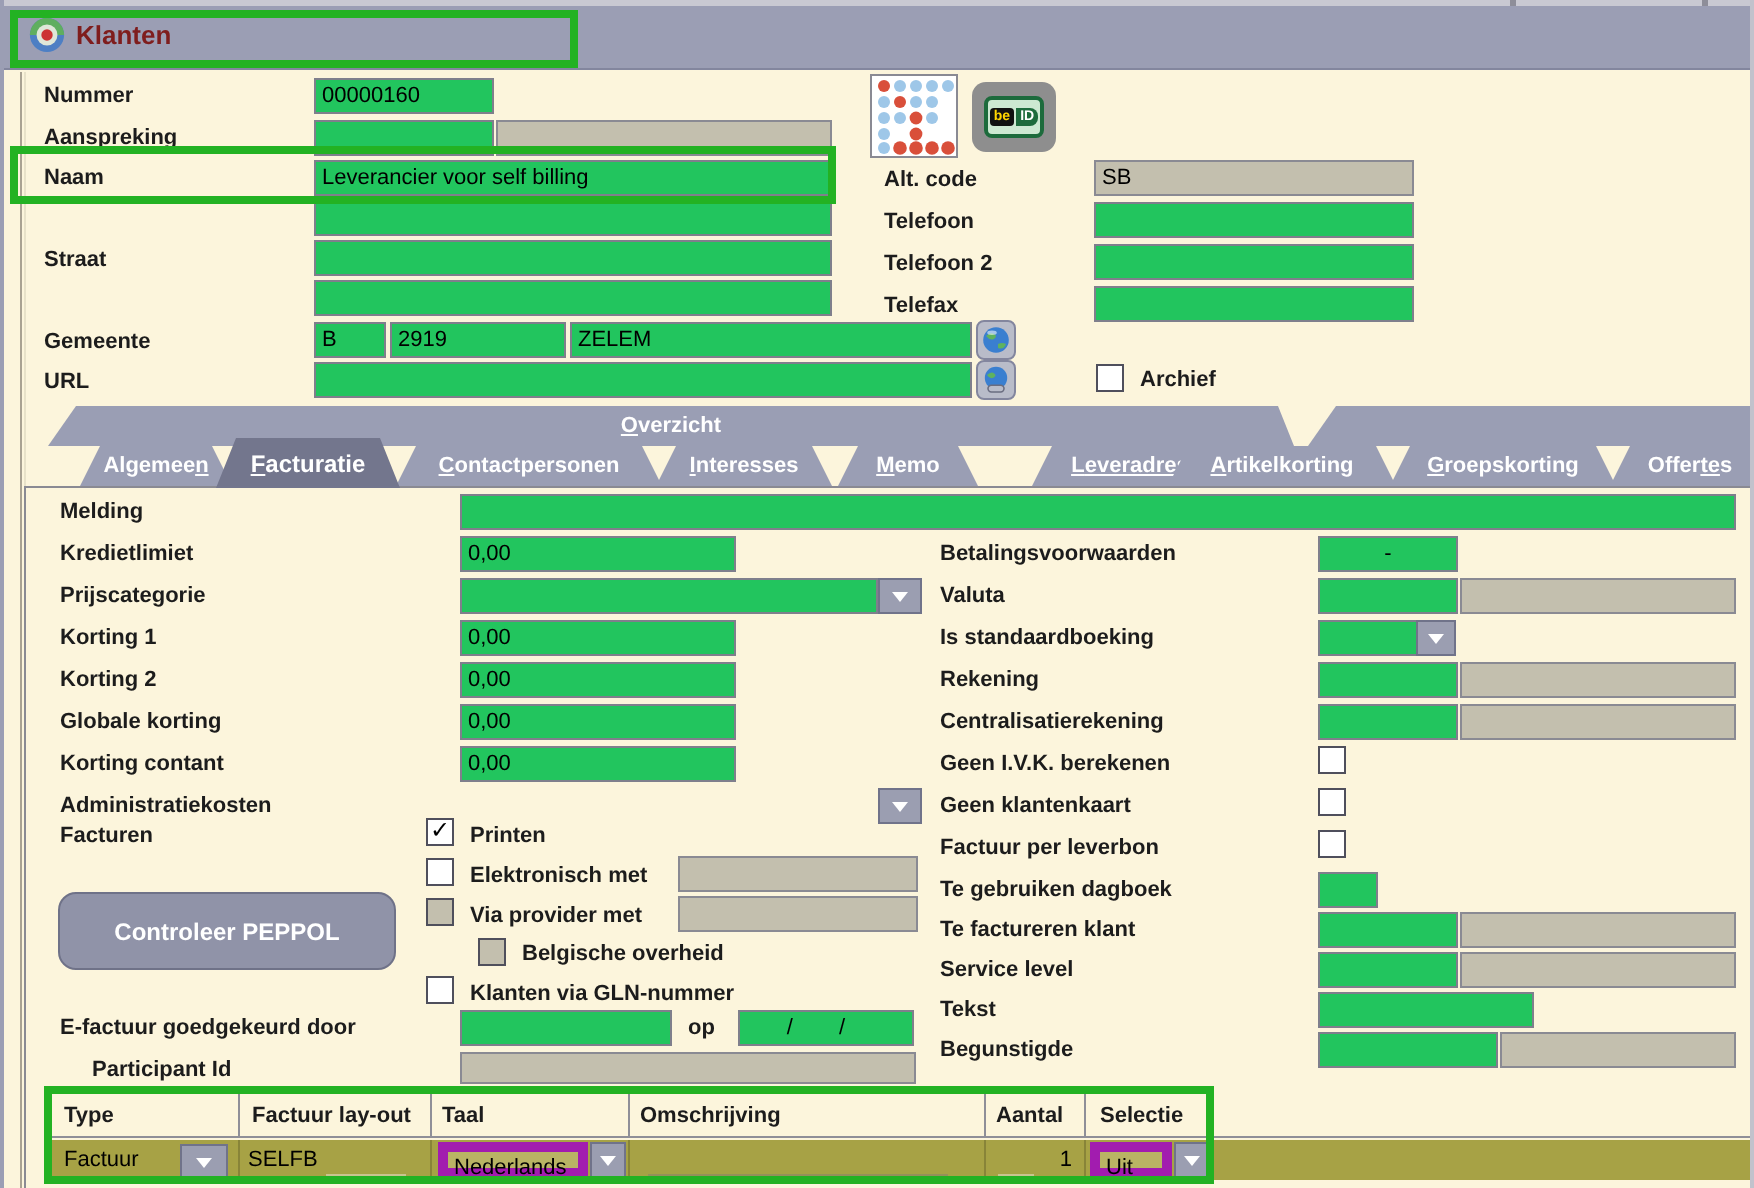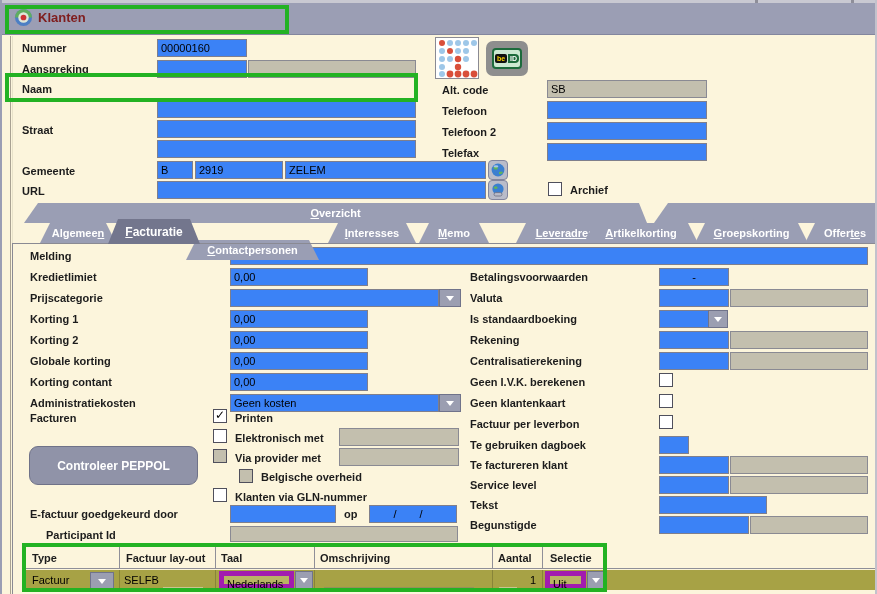--- a/index.html
+++ b/index.html
@@ -12,21 +12,21 @@
   }
   .topstrip{position:absolute;left:0;top:0;width:100%;height:3px;background:#c9c9d2;}
   .toptick{position:absolute;top:0;width:3px;height:3px;background:#8e8e99;}
   .titlebar{position:absolute;left:0;top:3px;width:100%;height:31px;background:#9b9eb4;border-bottom:1px solid #83869e;}
   .title-text{position:absolute;left:36px;top:10px;color:#7f1d1d;font-weight:bold;font-size:13px;}
   .appicon{position:absolute;left:12px;top:8px;width:19px;height:19px;}
   .leftline{position:absolute;left:8px;top:36px;width:1px;height:558px;background:#a9a292;}
   .leftline2{position:absolute;left:10px;top:36px;width:1px;height:558px;background:#e8e2c9;}
 
   .lbl{position:absolute;font-weight:bold;font-size:11px;color:#1c1c1c;white-space:nowrap;}
-  .inp{position:absolute;background:#3b82f6;border:1px solid #7f7f8c;height:18px;box-sizing:border-box;
+  .inp{position:absolute;background:#22c55e;border:1px solid #7f7f8c;height:18px;box-sizing:border-box;
        font-size:11px;padding:2px 3px 0 3px;color:#000;white-space:nowrap;overflow:hidden;}
   .inp.num{text-align:left;}
   .inp.ctr{text-align:center;}
   .ro{position:absolute;background:#c3bfae;border:1px solid #8a8a93;height:18px;box-sizing:border-box;
       font-size:11px;padding:2px 3px 0 3px;color:#000;overflow:hidden;}
   .combo-btn{position:absolute;width:22px;height:18px;background:#9b9eb1;border:1px solid #70738a;box-sizing:border-box;}
   .combo-btn::after{content:"";position:absolute;left:50%;top:50%;margin:-2px 0 0 -4px;
       border:4px solid transparent;border-top:5px solid #fff;}
   .chk{position:absolute;width:14px;height:14px;background:#fff;border:1px solid #4f4f5c;box-sizing:border-box;
       font-size:12px;line-height:11px;text-align:center;font-weight:bold;color:#000;}
@@ -87,20 +87,21 @@
   <div class="leftline2"></div>
 
   <div class="lbl" style="left:20px;top:42px;">Nummer</div>
   <div class="inp" style="left:155px;top:39px;width:90px;">00000160</div>
 
   <div class="lbl" style="left:20px;top:63px;">Aanspreking</div>
   <div class="inp" style="left:155px;top:60px;width:90px;"></div>
   <div class="ro" style="left:246px;top:60px;width:168px;"></div>
 
   <div class="lbl" style="left:20px;top:83px;">Naam</div>
+  <div class="inp" style="left:155px;top:80px;width:259px;">Leverancier voor self billing</div>
   <div class="inp" style="left:155px;top:100px;width:259px;"></div>
 
   <div class="lbl" style="left:20px;top:124px;">Straat</div>
   <div class="inp" style="left:155px;top:120px;width:259px;"></div>
   <div class="inp" style="left:155px;top:140px;width:259px;"></div>
 
   <div class="lbl" style="left:20px;top:165px;text-align:right;">Gemeente</div>
   <div class="inp" style="left:155px;top:161px;width:36px;">B</div>
   <div class="inp" style="left:193px;top:161px;width:88px;">2919</div>
   <div class="inp" style="left:283px;top:161px;width:201px;">ZELEM</div>
@@ -175,21 +176,21 @@
     <span><span class="accel">O</span><span>verzicht</span></span>
   </div>
   <div class="bigtab" style="left:652px;width:225px;clip-path:polygon(0 100%, 14px 0, 100% 0, 100% 100%);"></div>
 
   <div class="tab" style="left:38px;width:76px;">
     <span><span>Algemee</span><span class="accel">n</span><span></span></span>
   </div>
   <div class="tab active" style="left:106px;width:92px;">
     <span><span></span><span class="accel">F</span><span>acturatie</span></span>
   </div>
-  <div class="tab" style="left:184px;width:133px;margin-top:17px;">
+  <div class="tab" style="left:196px;width:133px;">
     <span><span></span><span class="accel">C</span><span>ontactpersonen</span></span>
   </div>
   <div class="tab" style="left:326px;width:88px;">
     <span><span></span><span class="accel">I</span><span>nteresses</span></span>
   </div>
   <div class="tab" style="left:417px;width:70px;">
     <span><span></span><span class="accel">M</span><span>emo</span></span>
   </div>
   <div class="tab" style="left:514px;width:98px;text-decoration:underline;">
     <span><span></span><span class="accel">L</span><span>everadres</span></span>
@@ -223,21 +224,20 @@
   <div class="lbl" style="left:28px;top:334px;">Korting 2</div>
   <div class="inp num" style="left:228px;top:331px;width:138px;">0,00</div>
 
   <div class="lbl" style="left:28px;top:355px;">Globale korting</div>
   <div class="inp num" style="left:228px;top:352px;width:138px;">0,00</div>
 
   <div class="lbl" style="left:28px;top:376px;">Korting contant</div>
   <div class="inp num" style="left:228px;top:373px;width:138px;">0,00</div>
 
   <div class="lbl" style="left:28px;top:397px;">Administratiekosten</div>
-  <div class="inp" style="left:228px;top:394px;width:209px;">Geen kosten</div>
   <div class="combo-btn" style="left:437px;top:394px;"></div>
 
   <div class="lbl" style="left:28px;top:412px;">Facturen</div>
   <div class="chk" style="left:211px;top:409px;">✓</div>
   <div class="lbl" style="left:233px;top:412px;">Printen</div>
 
   <div class="chk" style="left:211px;top:429px;"></div>
   <div class="lbl" style="left:233px;top:432px;">Elektronisch met</div>
   <div class="ro" style="left:337px;top:428px;width:120px;"></div>
 

